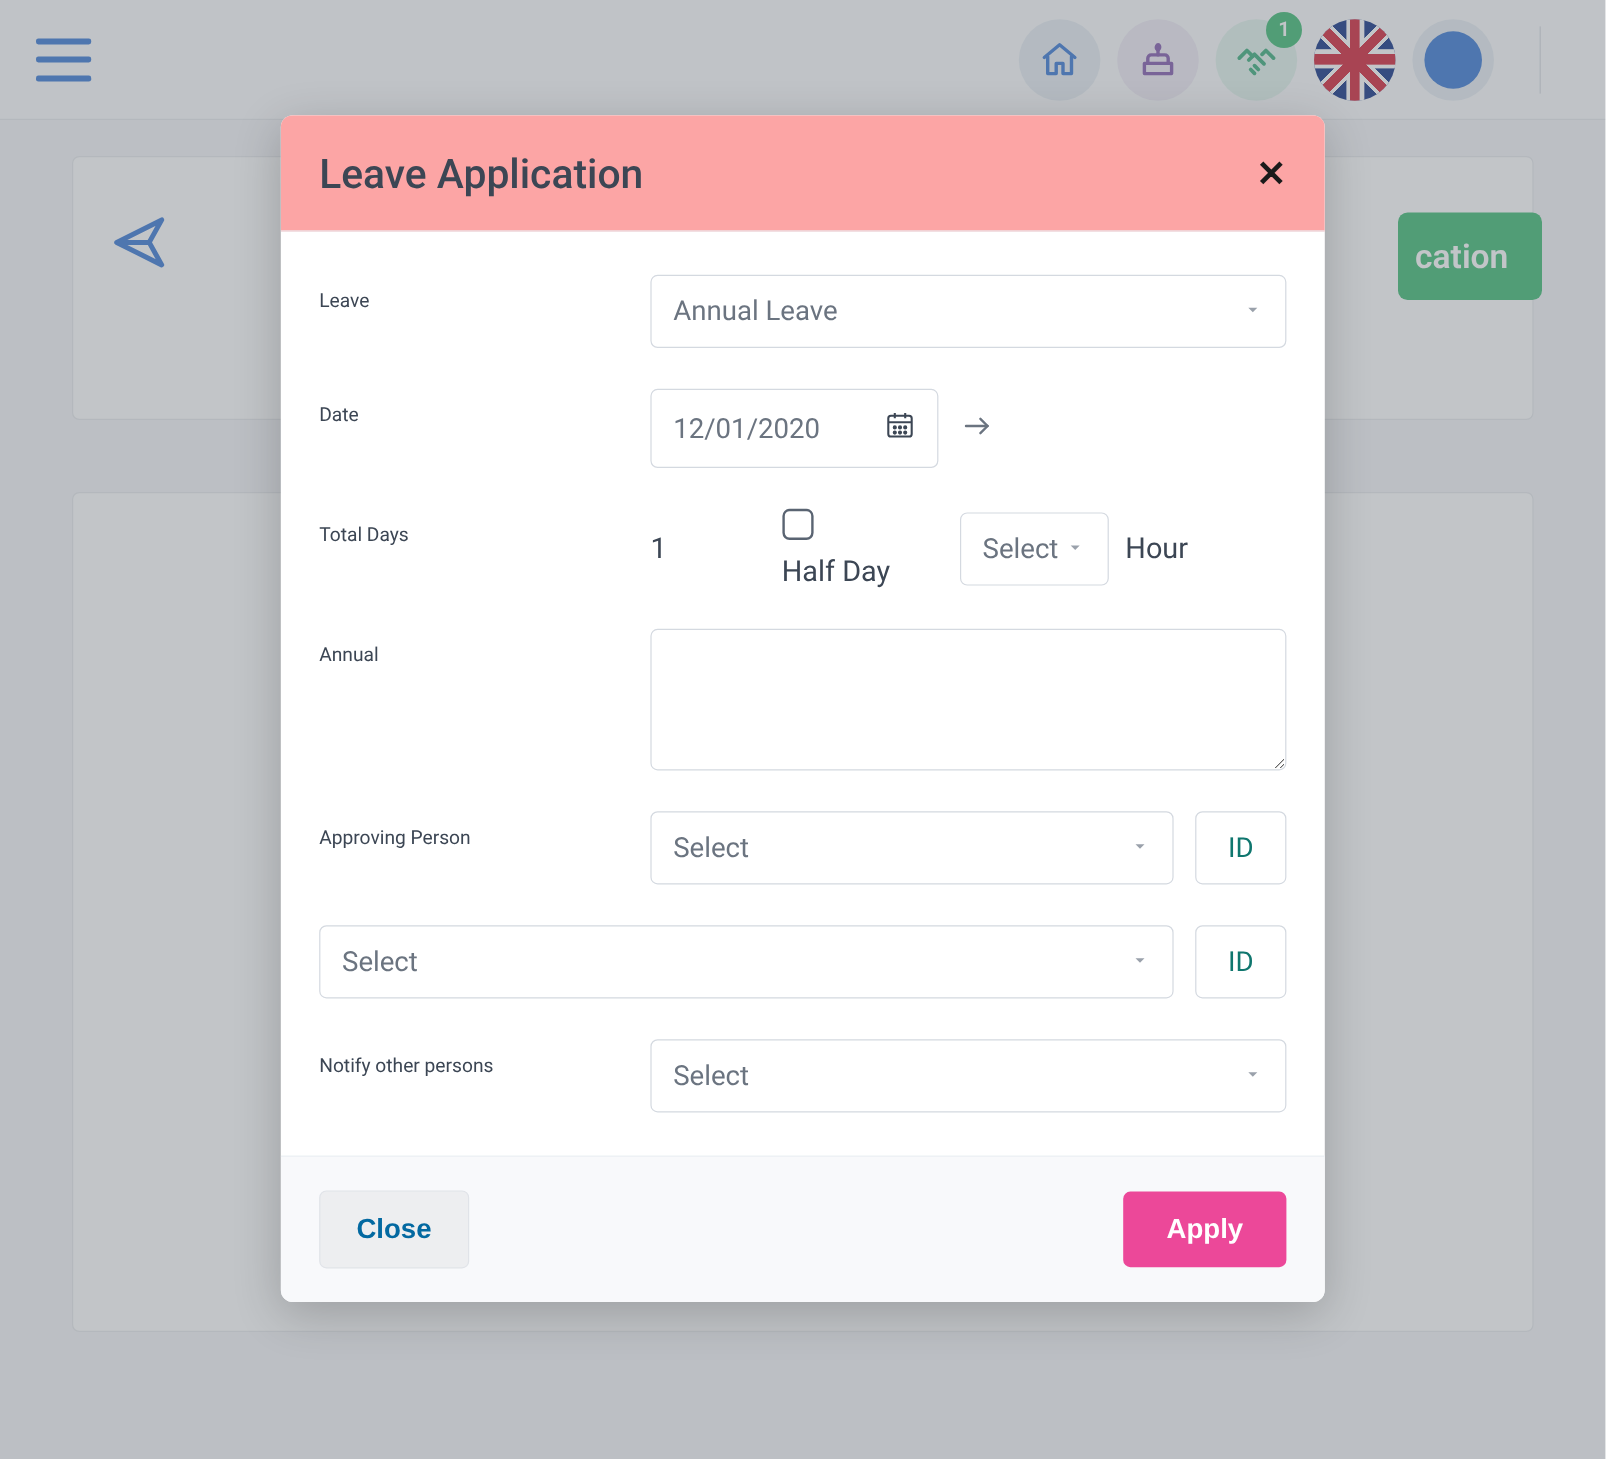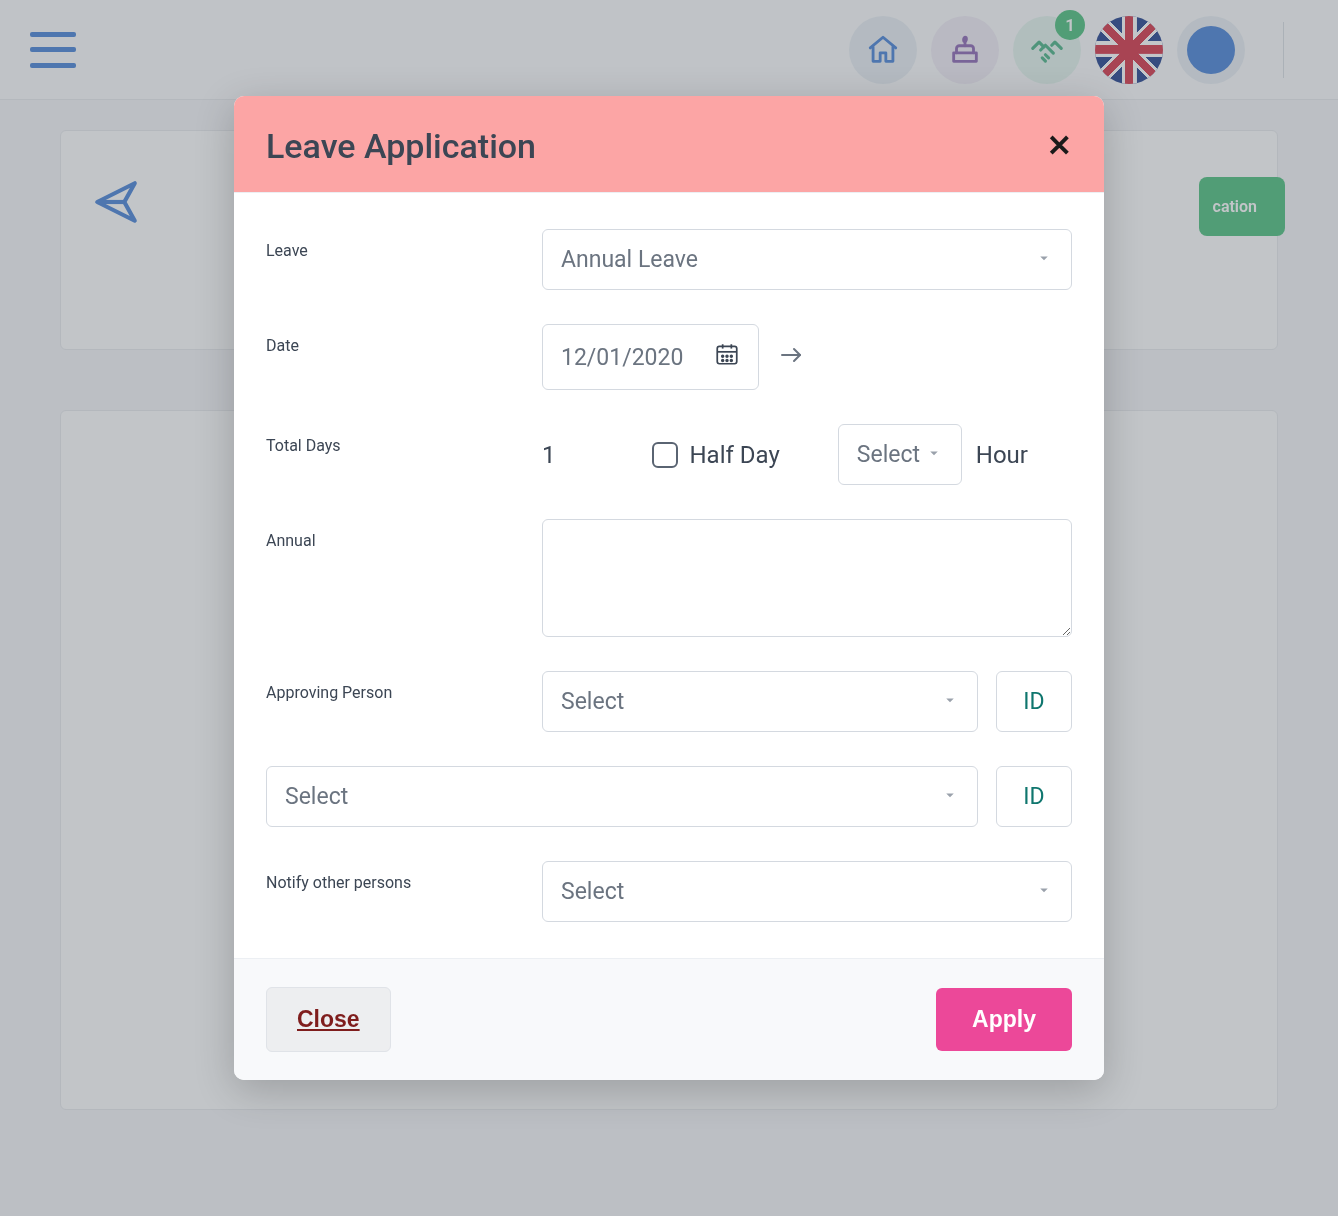--- a/index.html
+++ b/index.html
@@ -73,21 +73,21 @@
   }
   .card-top {
     background: #fff; height: 220px; margin-top: 30px;
     border: 1px solid #e5e7eb; border-radius: 6px; padding: 40px;
     position: relative;
   }
   .send-icon { position: absolute; left: 30px; top: 46px; }
   .btn-green-bg {
     position: absolute; right: -8px; top: 46px;
     background: #32b76a; color: #fff; padding: 20px 28px 20px 14px;
-    border-radius: 8px; font-size: 16px; font-weight: 600;
+    border-radius: 8px; font-size: 28px; font-weight: 600;
   }
   .card-big {
     margin-top: 60px; background: #fff; height: 700px;
     border: 1px solid #e5e7eb; border-radius: 6px;
   }
 
   
   .overlay {
     position: absolute; inset: 0;
     background: rgba(120,126,134,0.45);
@@ -133,50 +133,50 @@
     background: #fff;
     padding: 16px 18px;
   }
   .select {
     width: 100%;
     display: flex; align-items: center; justify-content: space-between;
     cursor: pointer;
   }
   .select-narrow { width: 124px; }
   .input {
-    width: 217px; color: #6b7480;
+    width: 240px; color: #6b7480;
     display: flex; align-items: center; justify-content: space-between;
   }
   .caret svg { width: 18px; height: 18px; fill: #9aa1ab; }
   .textarea {
     width: 100%; height: 118px; resize: both;
     font-family: inherit;
   }
   .small-box { width: 76px; text-align: center; color: #0f766e; padding: 16px 8px; }
   .plain-text { font-size: 24px; color: #3c4654; }
   .checkbox {
     width: 26px; height: 26px; border: 2.5px solid #5a6472; border-radius: 6px;
     cursor: pointer; flex-shrink: 0;
   }
-  .half-day-group { display: flex; align-items: center; gap: 12px; margin-left: 78px; }
+  .half-day-group { display: flex; gap: 12px; margin-left: 78px; flex-direction: column; }
   .hour-group { display: flex; align-items: center; gap: 14px; margin-left: 40px; }
   .arrow-right svg { width: 30px; height: 24px; stroke: #6b7480; }
   .cal-icon svg { width: 26px; height: 26px; }
   .approving-wrap { display: flex; gap: 18px; width: 100%; }
   .approving-wrap .select { flex: 1; }
   .modal-footer {
     background: #f8f9fb; border-top: 1px solid #eceff3;
     padding: 28px 32px;
     display: flex; justify-content: space-between; align-items: center;
   }
   .btn {
     border-radius: 6px; padding: 18px 30px; font-size: 23px; font-weight: 600;
     cursor: pointer; border: none;
   }
-  .btn-close { background: #edeef0; color: #7f1d1d; border: 1px solid #e0e3e8; text-decoration: underline; }
+  .btn-close { background: #edeef0; color: #0369a1; border: 1px solid #e0e3e8; }
   .btn-apply { background: #ec4899; color: #fff; padding: 18px 36px; }
 
   
   .flag {
     width: 74px; height: 74px; position: relative; background: #00247d;
   }
   .flag::before, .flag::after {
     content: ""; position: absolute; inset: 0;
   }
   .flag::before {

